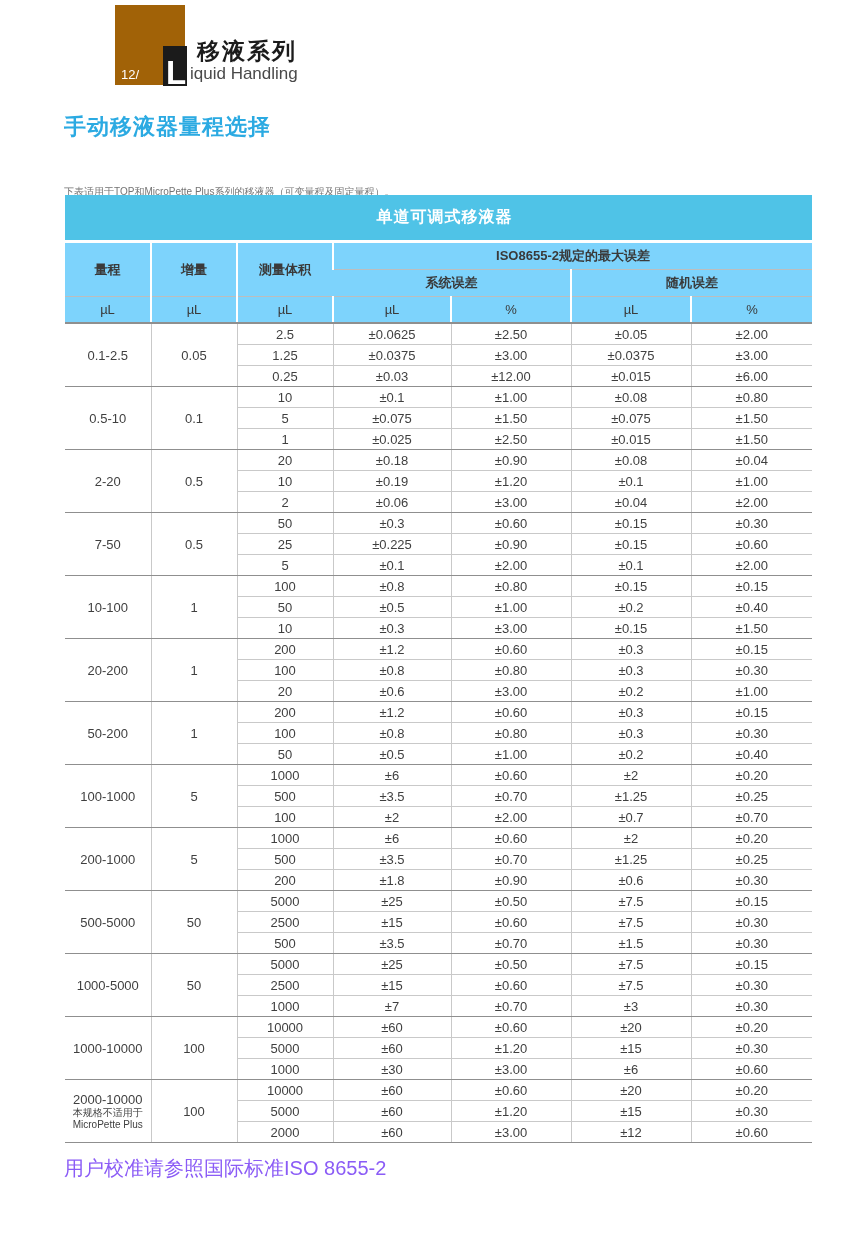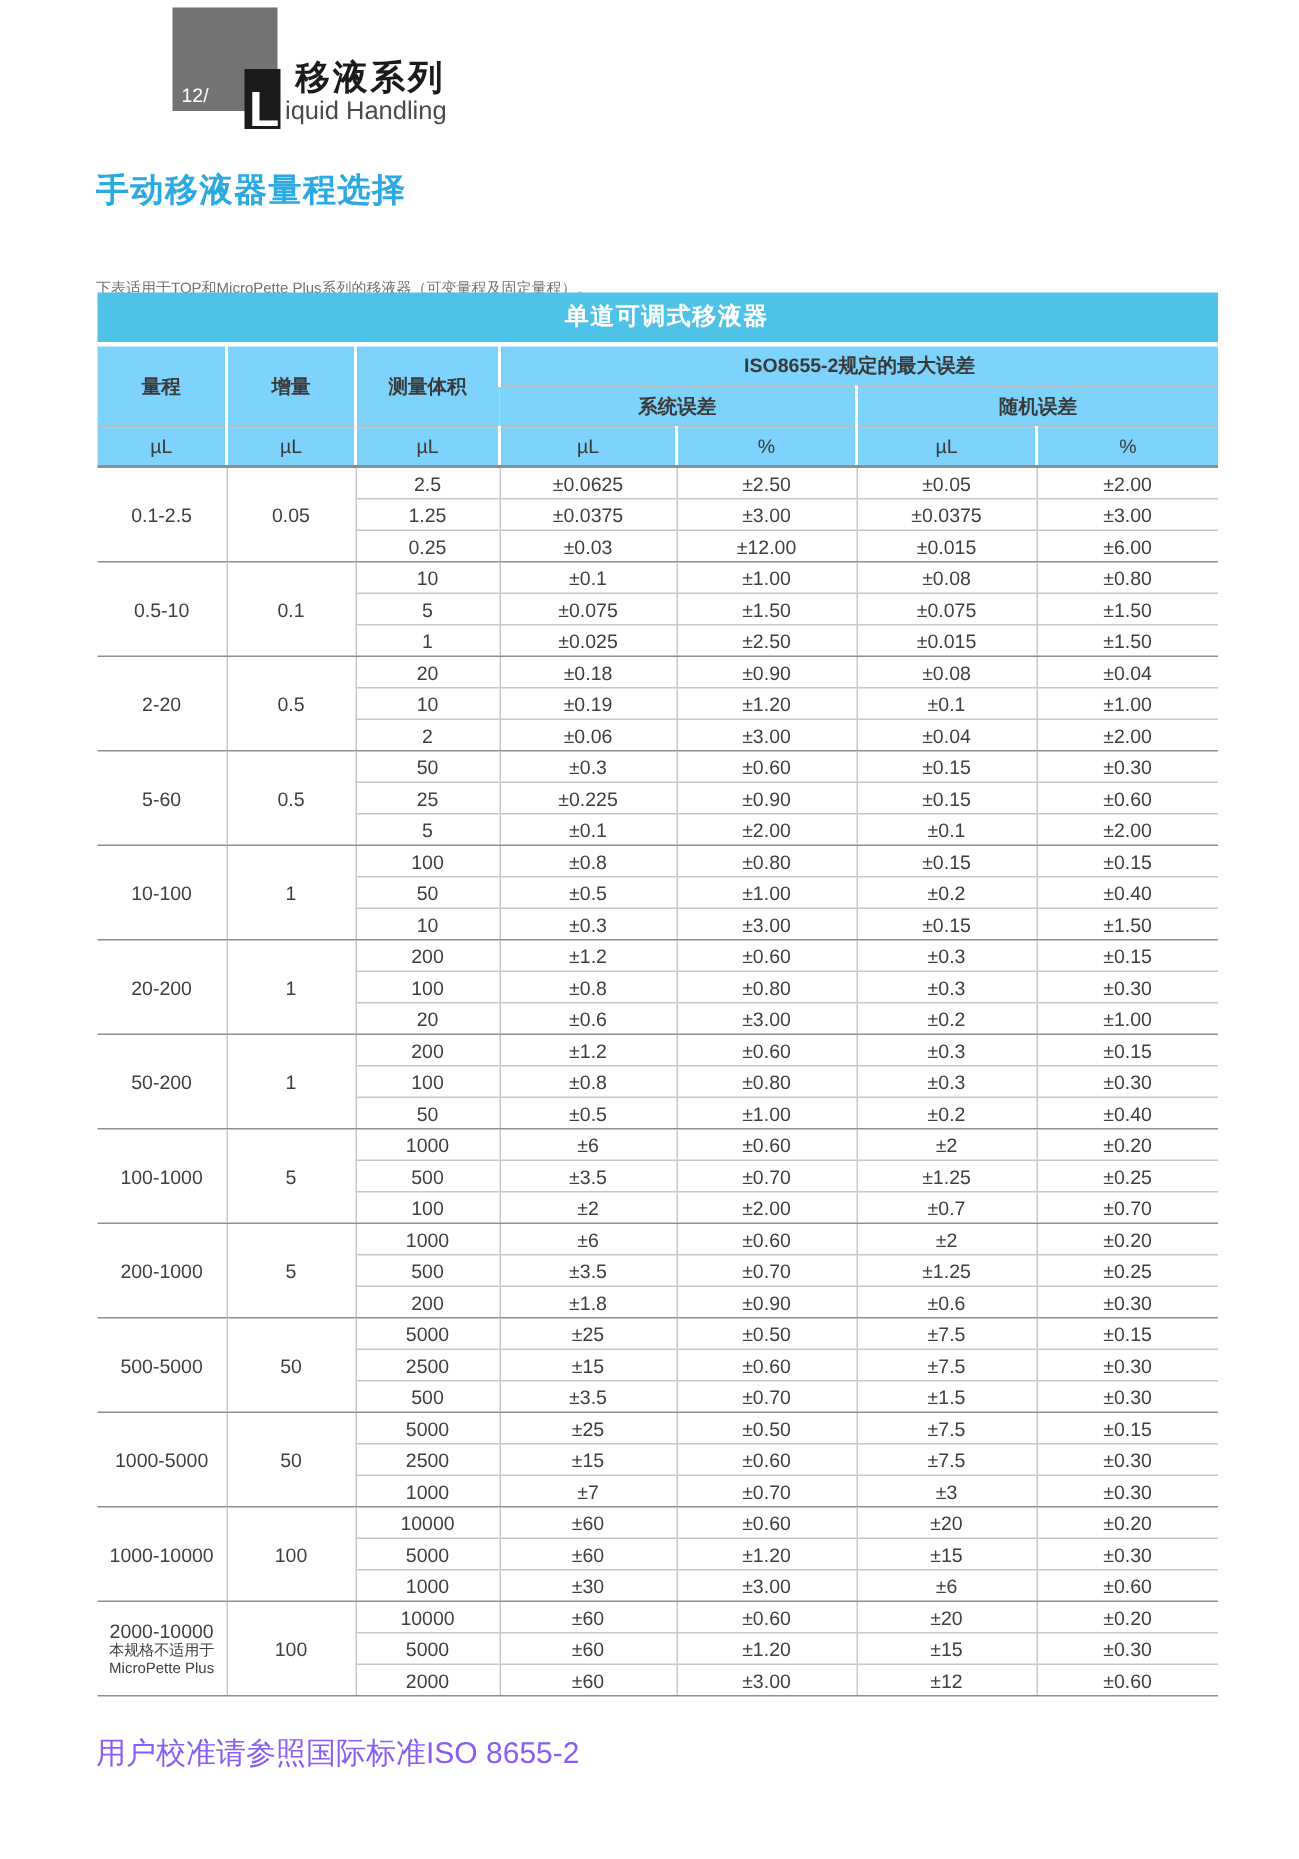--- a/index.html
+++ b/index.html
@@ -1,33 +1,33 @@
 <!DOCTYPE html>
 <html><head>
 <meta charset="utf-8">
 <style>
   html,body { margin:0; padding:0; background:#ffffff; font-family:"Liberation Sans","DejaVu Sans",sans-serif; }
   .page { position:relative; width:866px; height:1239px; background:#ffffff; overflow:hidden; }
 
   
-  .logo-block { position:absolute; left:115px; top:5px; width:70px; height:69px; background:#737373; }
+  .logo-block { position:absolute; left:115px; top:5px; width:70px; height:80px; background:#a16207; }
   .page-num { position:absolute; left:6px; bottom:3px; color:#ffffff; font-size:13px; }
   .logo-l-box { position:absolute; left:163px; top:46px; width:24px; height:40px; background:#1b1b1b;
                 display:flex; align-items:flex-end; justify-content:flex-start; }
   .logo-l-box span { color:#ffffff; font-weight:bold; font-size:33px; line-height:0.82; margin-left:3px; }
   .series-cn { position:absolute; left:197px; top:36px; font-size:23px; font-weight:bold; color:#1b1b1b; letter-spacing:2px; }
   .series-en { position:absolute; left:190px; top:64px; font-size:17px; color:#4a4a4a; }
 
   
   .page-title { position:absolute; left:64px; top:112px; font-size:22px; font-weight:bold; color:#2BAAE2; letter-spacing:1px; }
   .page-subtitle { position:absolute; left:64px; top:158px; font-size:10px; color:#737373;margin-top:27px; }
 
   
   .table-wrap { position:absolute; left:65px; top:195px; width:747px; }
-  .table-banner { height:33px; background:#4FC3E7; color:#ffffff; font-size:16px; font-weight:bold;
+  .table-banner { height:45px; background:#4FC3E7; color:#ffffff; font-size:16px; font-weight:bold;
                   display:flex; align-items:center; justify-content:center; letter-spacing:1px; margin-bottom:3px;padding-left:12px; }
   table { border-collapse:collapse; width:747px; table-layout:fixed; }
   thead th { background:#7dd3fc; color:#3a3a3a; font-size:13px; font-weight:bold; height:26px;
              border-left:2px solid #ffffff; padding:0; }
   thead th:first-child { border-left:none; }
   thead tr.subhead th { border-top:1px solid #bdbdbd; }
   thead tr.units th { font-weight:normal; border-top:1px solid #bdbdbd; border-bottom:2px solid #8f8f8f; height:25px; }
   tbody td { font-size:13px; color:#3f3f3f; text-align:center; height:20px; padding:0;
              border-left:1px solid #c9c9c9; background:#ffffff; }
   tbody td.range-cell { border-left:none; }
@@ -159,21 +159,21 @@
           </tr>
           <tr>
             <td class="group-end">2</td>
             <td class="group-end">±0.06</td>
             <td class="group-end">±3.00</td>
             <td class="group-end">±0.04</td>
             <td class="group-end">±2.00</td>
           </tr>
           <tr>
             <td rowspan="3" class="range-cell group-end">
-              <div>5-60</div>
+              <div>7-50</div>
             </td>
             <td rowspan="3" class="group-end">0.5</td>
             <td class="row-line">50</td>
             <td class="row-line">±0.3</td>
             <td class="row-line">±0.60</td>
             <td class="row-line">±0.15</td>
             <td class="row-line">±0.30</td>
           </tr>
           <tr>
             <td class="row-line">25</td>

